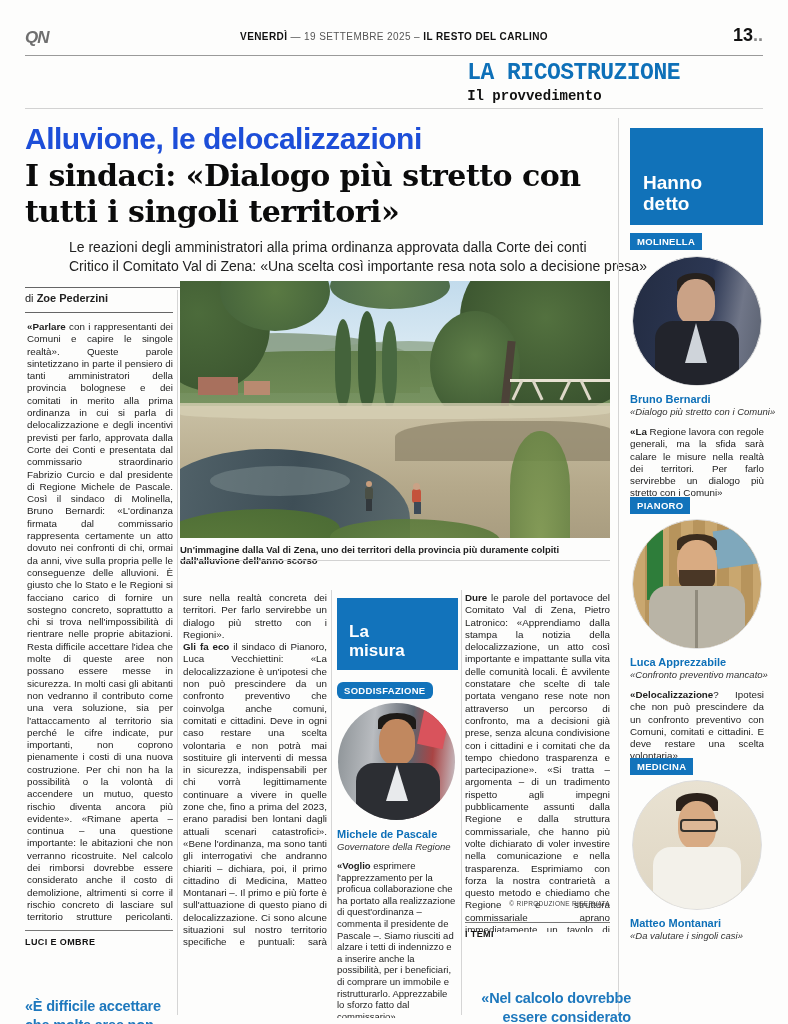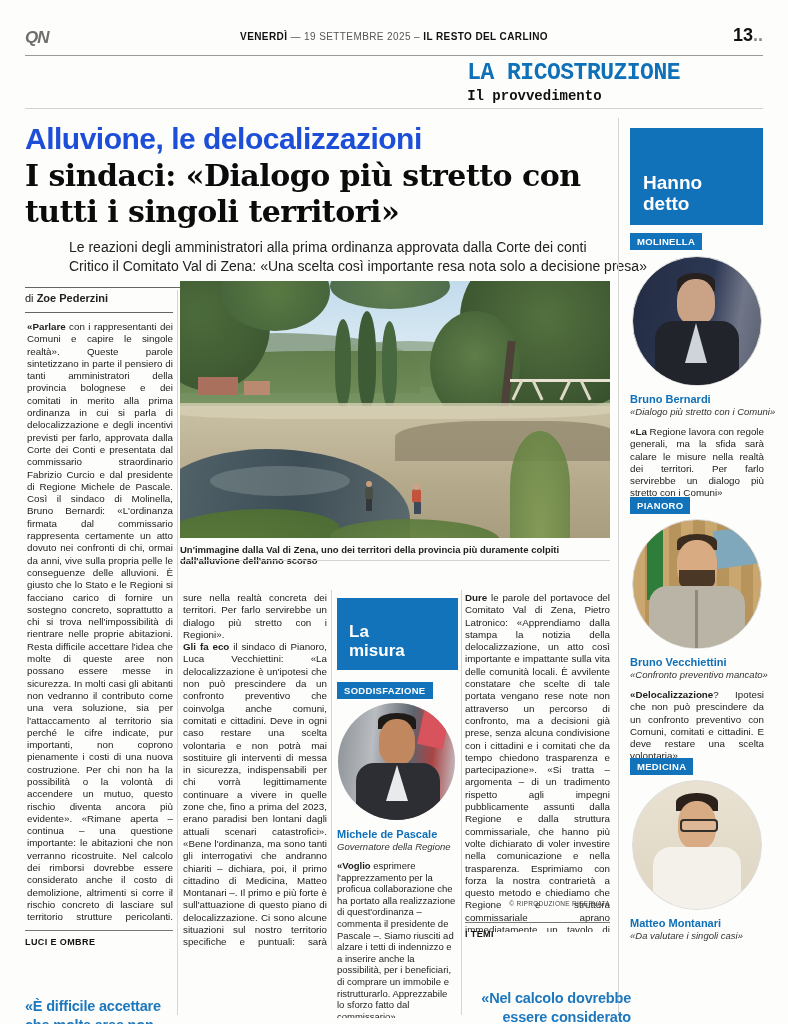--- a/index.html
+++ b/index.html
@@ -33,21 +33,21 @@
   
   .vr{position:absolute;width:1px;background:#d5d5d5;}
   
   #photo{left:180px;top:281px;width:430px;height:257px;overflow:hidden;background:linear-gradient(#c2dbec 0%,#dcebf4 30%,#cfe2ee 45%);}
   .ph{position:absolute;}
   #caption{left:180px;top:544px;width:430px;font-size:9.5px;font-weight:bold;color:#222;}
   
   #misura-box{left:337px;top:598px;width:121px;height:72px;background:#1273bb;color:#fff;}
   #misura-box div{position:absolute;left:12px;bottom:10px;font-size:17px;line-height:19px;font-weight:bold;}
   .badge{display:inline-block;background:#1273bb;color:#fff;font-weight:bold;font-size:9.5px;padding:3px 7px;letter-spacing:.3px;}
-  #misura-badge{left:337px;top:682px;}
+  #misura-badge{left:337px;top:682px;border-radius:6px;}
   .portrait{position:absolute;border-radius:50%;overflow:hidden;}
   .pname{position:absolute;font-size:11px;font-weight:bold;color:#0e70b8;}
   .prole{position:absolute;font-size:9.5px;font-style:italic;color:#333;}
   #c3-portrait{left:338px;top:703px;width:117px;height:117px;}
   #c3-name{left:337px;top:828px;}
   #c3-role{left:337px;top:841px;}
   #col3-text{left:337px;top:860px;width:120px;height:158px;font-size:9.5px;line-height:11.6px;text-align:left;}
   
   .qlabel{position:absolute;font-size:9px;font-weight:bold;color:#111;letter-spacing:.4px;}
   .quote{position:absolute;font-size:14.5px;line-height:18.5px;font-weight:bold;color:#1e78bd;letter-spacing:-.2px;margin-top:48px;}
@@ -244,21 +244,21 @@
   <div class="badge sb-badge" style="top:497px;">PIANORO</div>
   <div class="portrait sb-portrait p-vecc" style="top:519px;">
     <div class="flag"></div>
       <div class="sign"></div>
       <div class="hairb"></div>
       <div class="head"></div>
       <div class="beard"></div>
       <div class="torso"></div>
       <div class="zip"></div>
   </div>
-  <div class="pname" style="left:630px;top:656px;">Bruno Vecchiettini</div>
+  <div class="pname" style="left:630px;top:656px;">Luca Apprezzabile</div>
   <div class="prole" style="left:630px;top:669px;">«Confronto preventivo mancato»</div>
   <div class="sb-text" style="top:689px;">
     <span class="lead">«Delocalizzazione</span><span>? Ipotesi che non può prescindere da un confronto preventivo con Comuni, comitati e cittadini. E deve restare una scelta volontaria»</span>
   </div>
 
   <div class="badge sb-badge" style="top:758px;">MEDICINA</div>
   <div class="portrait sb-portrait p-mont" style="top:780px;">
     <div class="hairb"></div>
       <div class="head"></div>
       <div class="glasses"></div>

